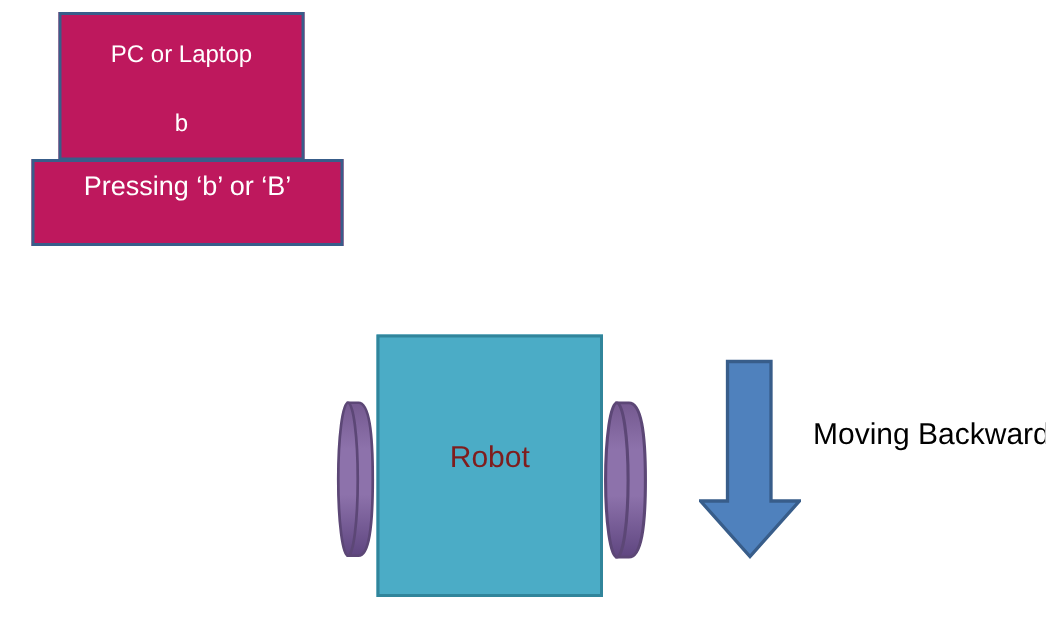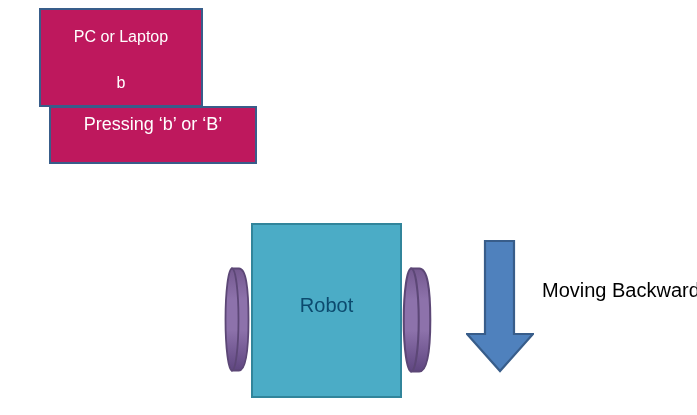--- a/index.html
+++ b/index.html
@@ -49,32 +49,31 @@
     left: 21px;
     top: 106px;
     width: 208px;
     height: 58px;
     font-size: 18px;
     display: flex;
     align-items: center;
     justify-content: center;
     padding-bottom: 22px;
     z-index: 2;
-    margin-left: 28px;
   }
   .robot-box {
     position: absolute;
     box-sizing: border-box;
     left: 251px;
     top: 223px;
     width: 151px;
     height: 175px;
     background: #4BACC6;
     border: 2px solid #31859B;
-    color: #0c4a6e;
+    color: #7f1d1d;
     font-size: 20px;
     display: flex;
     align-items: center;
     justify-content: center;
     padding-bottom: 10px;
     z-index: 2;
   }
   .wheel {
     position: absolute;
     z-index: 1;

